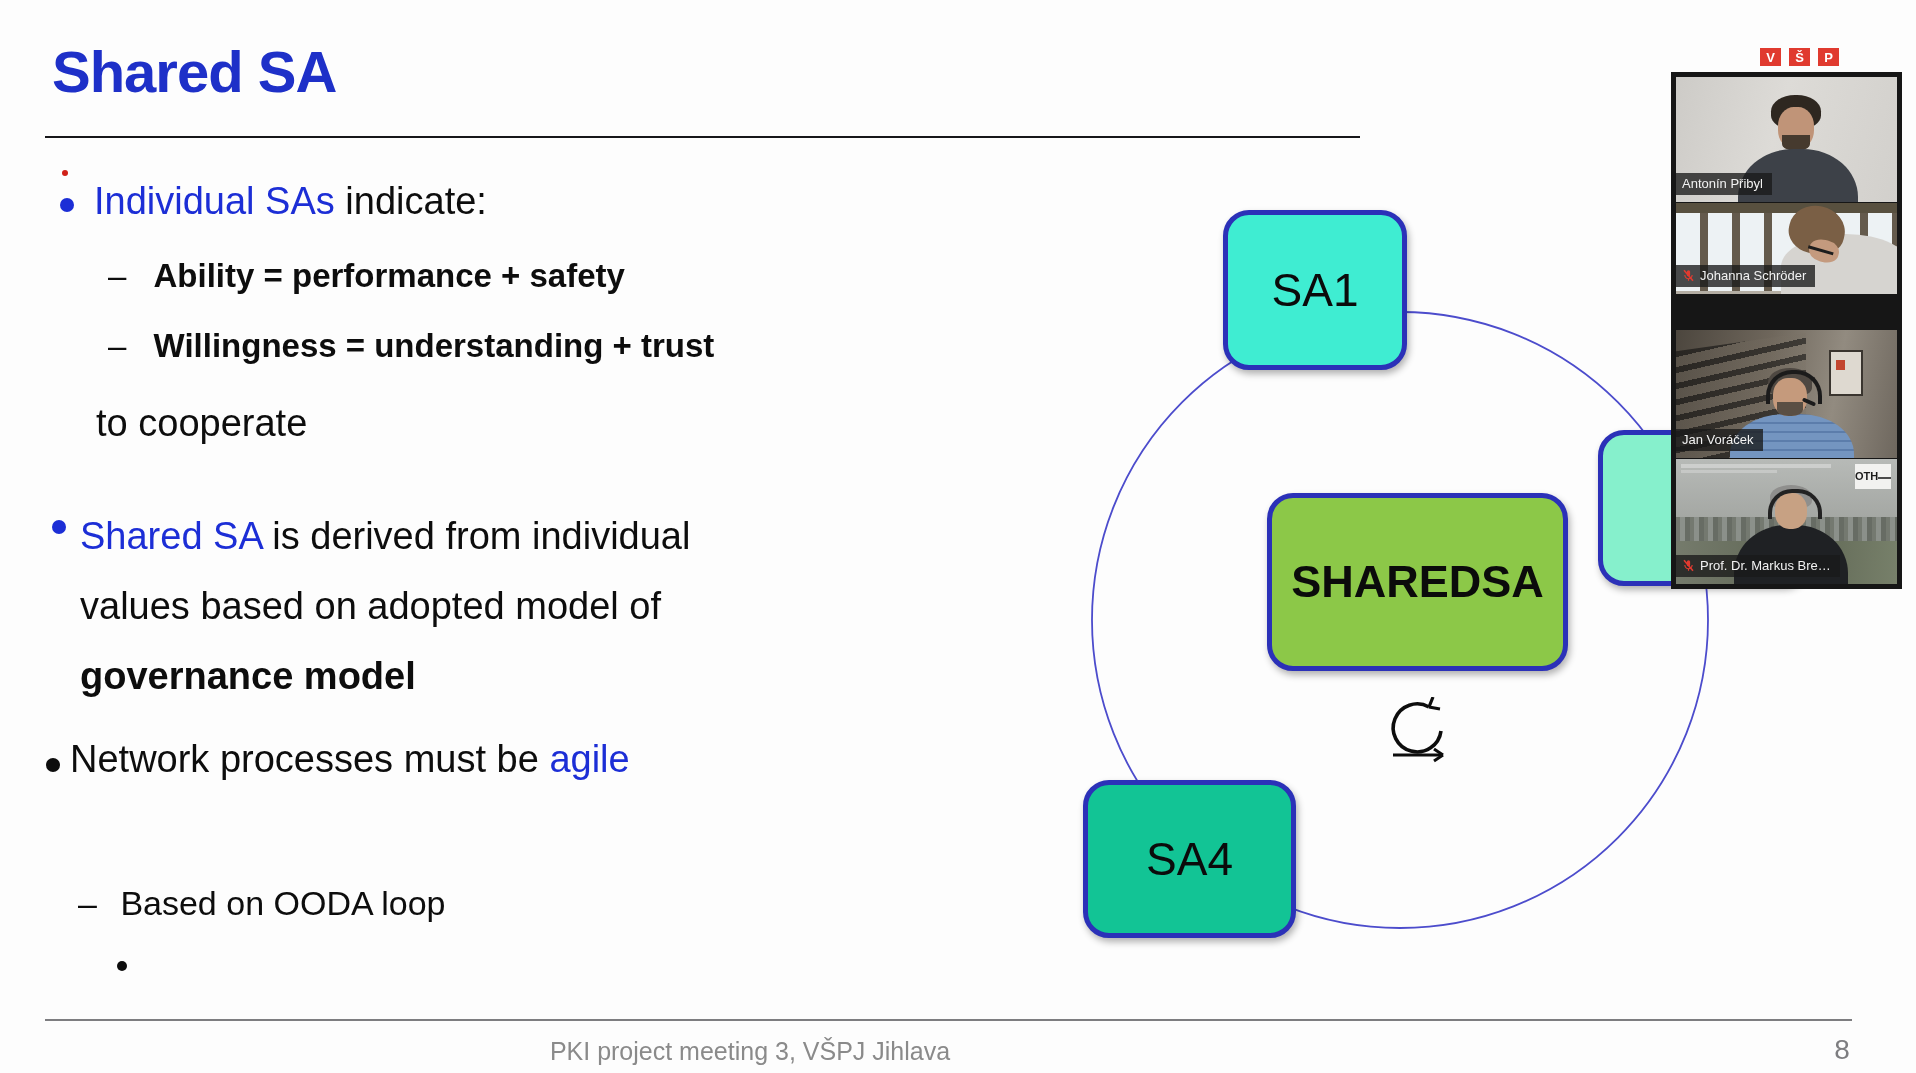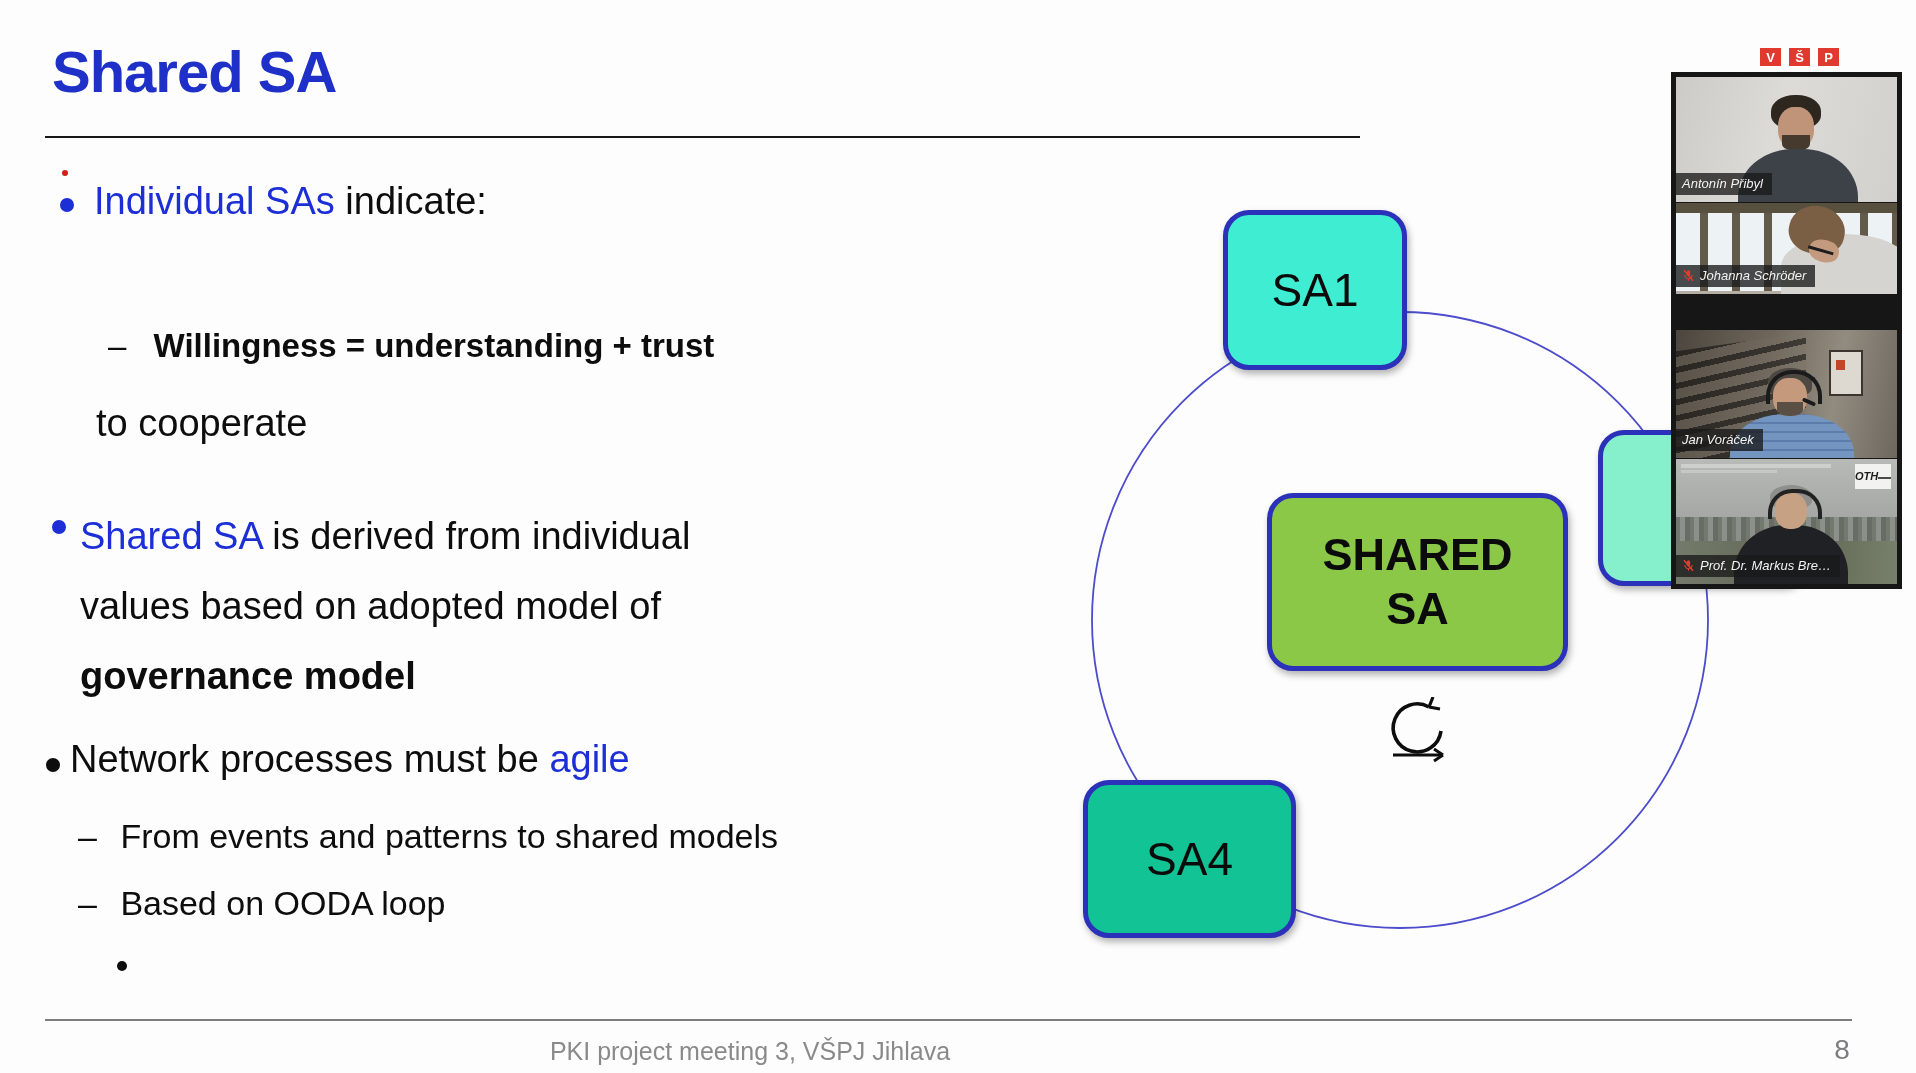--- a/index.html
+++ b/index.html
@@ -27,29 +27,29 @@
 
   
   .node{border:5px solid #2B31B8;border-radius:26px;display:flex;align-items:center;justify-content:center;
         font-size:46px;color:#0b0b0b;box-shadow:2px 4px 7px rgba(0,0,0,.30);box-sizing:border-box;z-index:2;}
   .node-sa1{left:1223px;top:210px;width:184px;height:160px;background:#3FEDD2;}
   .node-sa2{left:1598px;top:430px;width:210px;height:156px;background:#86F0CC;}
   .node-sa3{left:1483px;top:780px;width:246px;height:158px;background:#12BE12;}
   .node-sa4{left:1083px;top:780px;width:213px;height:158px;background:#12C495;}
   .node-sa5{left:1004px;top:430px;width:242px;height:160px;background:#2E9070;}
   .node-shared{left:1267px;top:493px;width:301px;height:178px;background:#8CC848;
-               font-weight:700;font-size:45px;line-height:1.2;text-align:center;flex-direction:column;}
+               font-weight:700;font-size:45px;line-height:1.2;text-align:center;flex-direction:row;}
   .diagram-circle{left:1080px;top:300px;z-index:1;}
   .loop-icon{left:1383px;top:697px;z-index:2;}
 
   
   .vsp-logo{top:48px;width:21px;height:18px;background:#E03A2F;color:#fff;font-weight:700;
             font-size:13px;display:flex;align-items:center;justify-content:center;z-index:11;}
   .panel{left:1671px;top:72px;width:231px;height:517px;background:#161616;z-index:10;
-         padding:9px;box-sizing:border-box;font-style:italic;}
+         padding:9px;box-sizing:border-box;}
   .tile{position:absolute;left:5px;width:221px;overflow:hidden;background:#777;}
   .tile1{top:5px;height:125px;}
   .tile2{top:131px;height:91px;}
   .tile3{top:258px;height:128px;box-shadow:inset 0 0 0 3px #9DC229;text-align:center;}
   .tile4{top:387px;height:125px;}
   .name-tag{position:absolute;left:0;bottom:7px;background:rgba(25,25,25,.78);color:#f2f2f2;
             font-size:13px;padding:3px 9px 4px 6px;display:flex;align-items:center;gap:5px;white-space:nowrap;z-index:3;}
   .mic{width:13px;height:13px;flex:0 0 auto;}
 
   
@@ -106,40 +106,40 @@
 <div class="stage">
 
   <div class="abs title">Shared SA</div>
   <div class="abs title-rule"></div>
   <div class="abs red-dot"></div>
 
   <div class="abs bullet-dot" style="left:60px;top:198px;"></div>
   <div class="abs b-main" style="left:94px;top:180px;">
     <span class="blue">Individual SAs</span><span> indicate:</span>
   </div>
+  <div class="abs b-sub" style="left:108px;top:257px;">
+    <span class="dash">–</span>
+    <span style="margin-left:18px;">Ability = performance + safety</span>
+  </div>
   <div class="abs b-sub" style="left:108px;top:327px;">
     <span class="dash">–</span>
     <span style="margin-left:18px;">Willingness = understanding + trust</span>
   </div>
   <div class="abs b-main" style="left:96px;top:402px;">to cooperate</div>
 
   <div class="abs bullet-dot" style="left:52px;top:520px;"></div>
   <div class="abs b-main" style="left:80px;top:501px;line-height:70px;">
     <div><span class="blue">Shared SA</span><span> is derived from individual</span></div>
     <div>values based on adopted model of</div>
     <div style="font-weight:700;">governance model</div>
   </div>
 
   <div class="abs bullet-dot black" style="left:46px;top:758px;"></div>
   <div class="abs b-main" style="left:70px;top:738px;">
     <span>Network processes must be </span><span class="blue">agile</span>
-  </div>
-  <div class="abs b-sub2" style="left:78px;top:817px;">
-    <span class="dash">–</span>
-    <span style="margin-left:14px;">From events and patterns to shared models</span>
   </div>
   <div class="abs b-sub2" style="left:78px;top:884px;">
     <span class="dash">–</span>
     <span style="margin-left:14px;">Based on OODA loop</span>
   </div>
   <div class="abs bullet-dot black" style="left:117px;top:961px;width:10px;height:10px;"></div>
 
   <svg class="abs diagram-circle" width="640" height="640">
     <circle cx="320" cy="320" r="308" fill="none" stroke="#4C4CCC" stroke-width="1.8"></circle>
   </svg>

